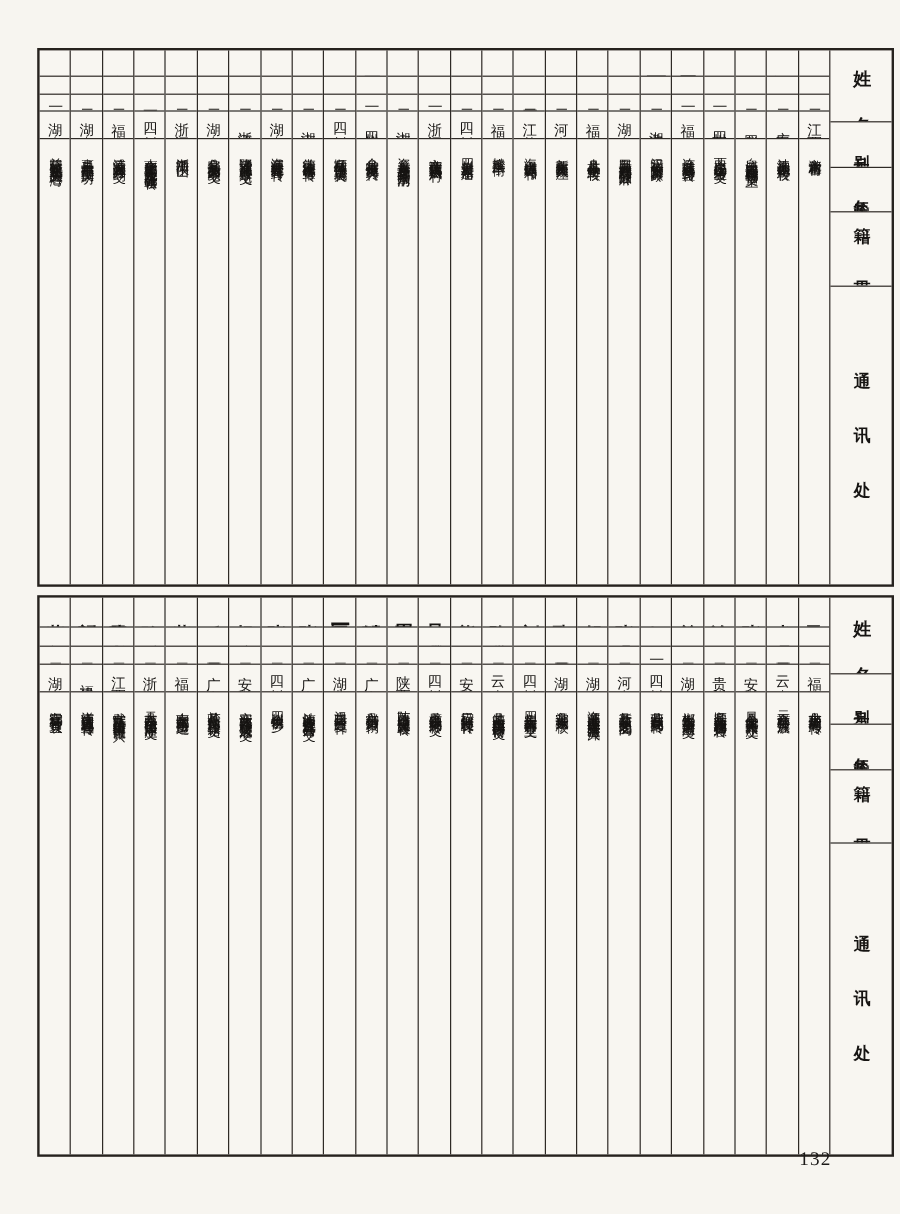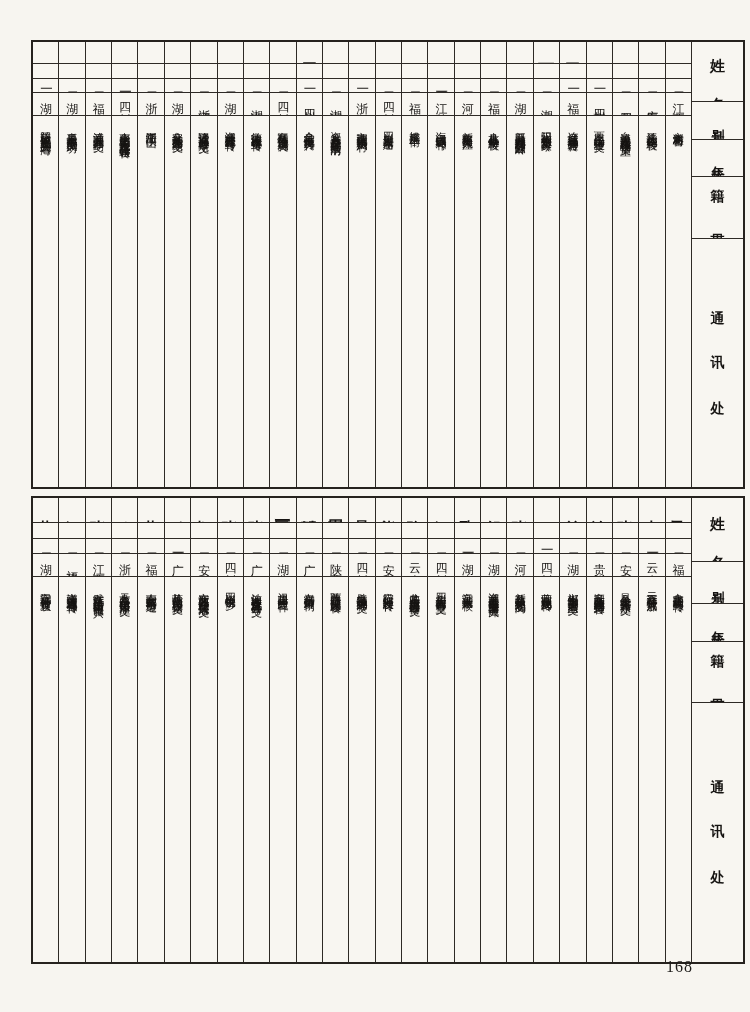--- a/index.html
+++ b/index.html
@@ -1011,14 +1011,14 @@
         </div>
     <div class="cell r-native">
           <div class="vtxt native" style="letter-spacing: 11px;">湖南</div>
         </div>
     <div class="cell r-addr">
           <div class="vtxt addr">宁远双井圩转黄宜坝</div>
         </div>
   </div>
 </div>
 
-  <div class="pagenum">168</div>
+  <div class="pagenum">132</div>
 </div>
 
 </body></html>

